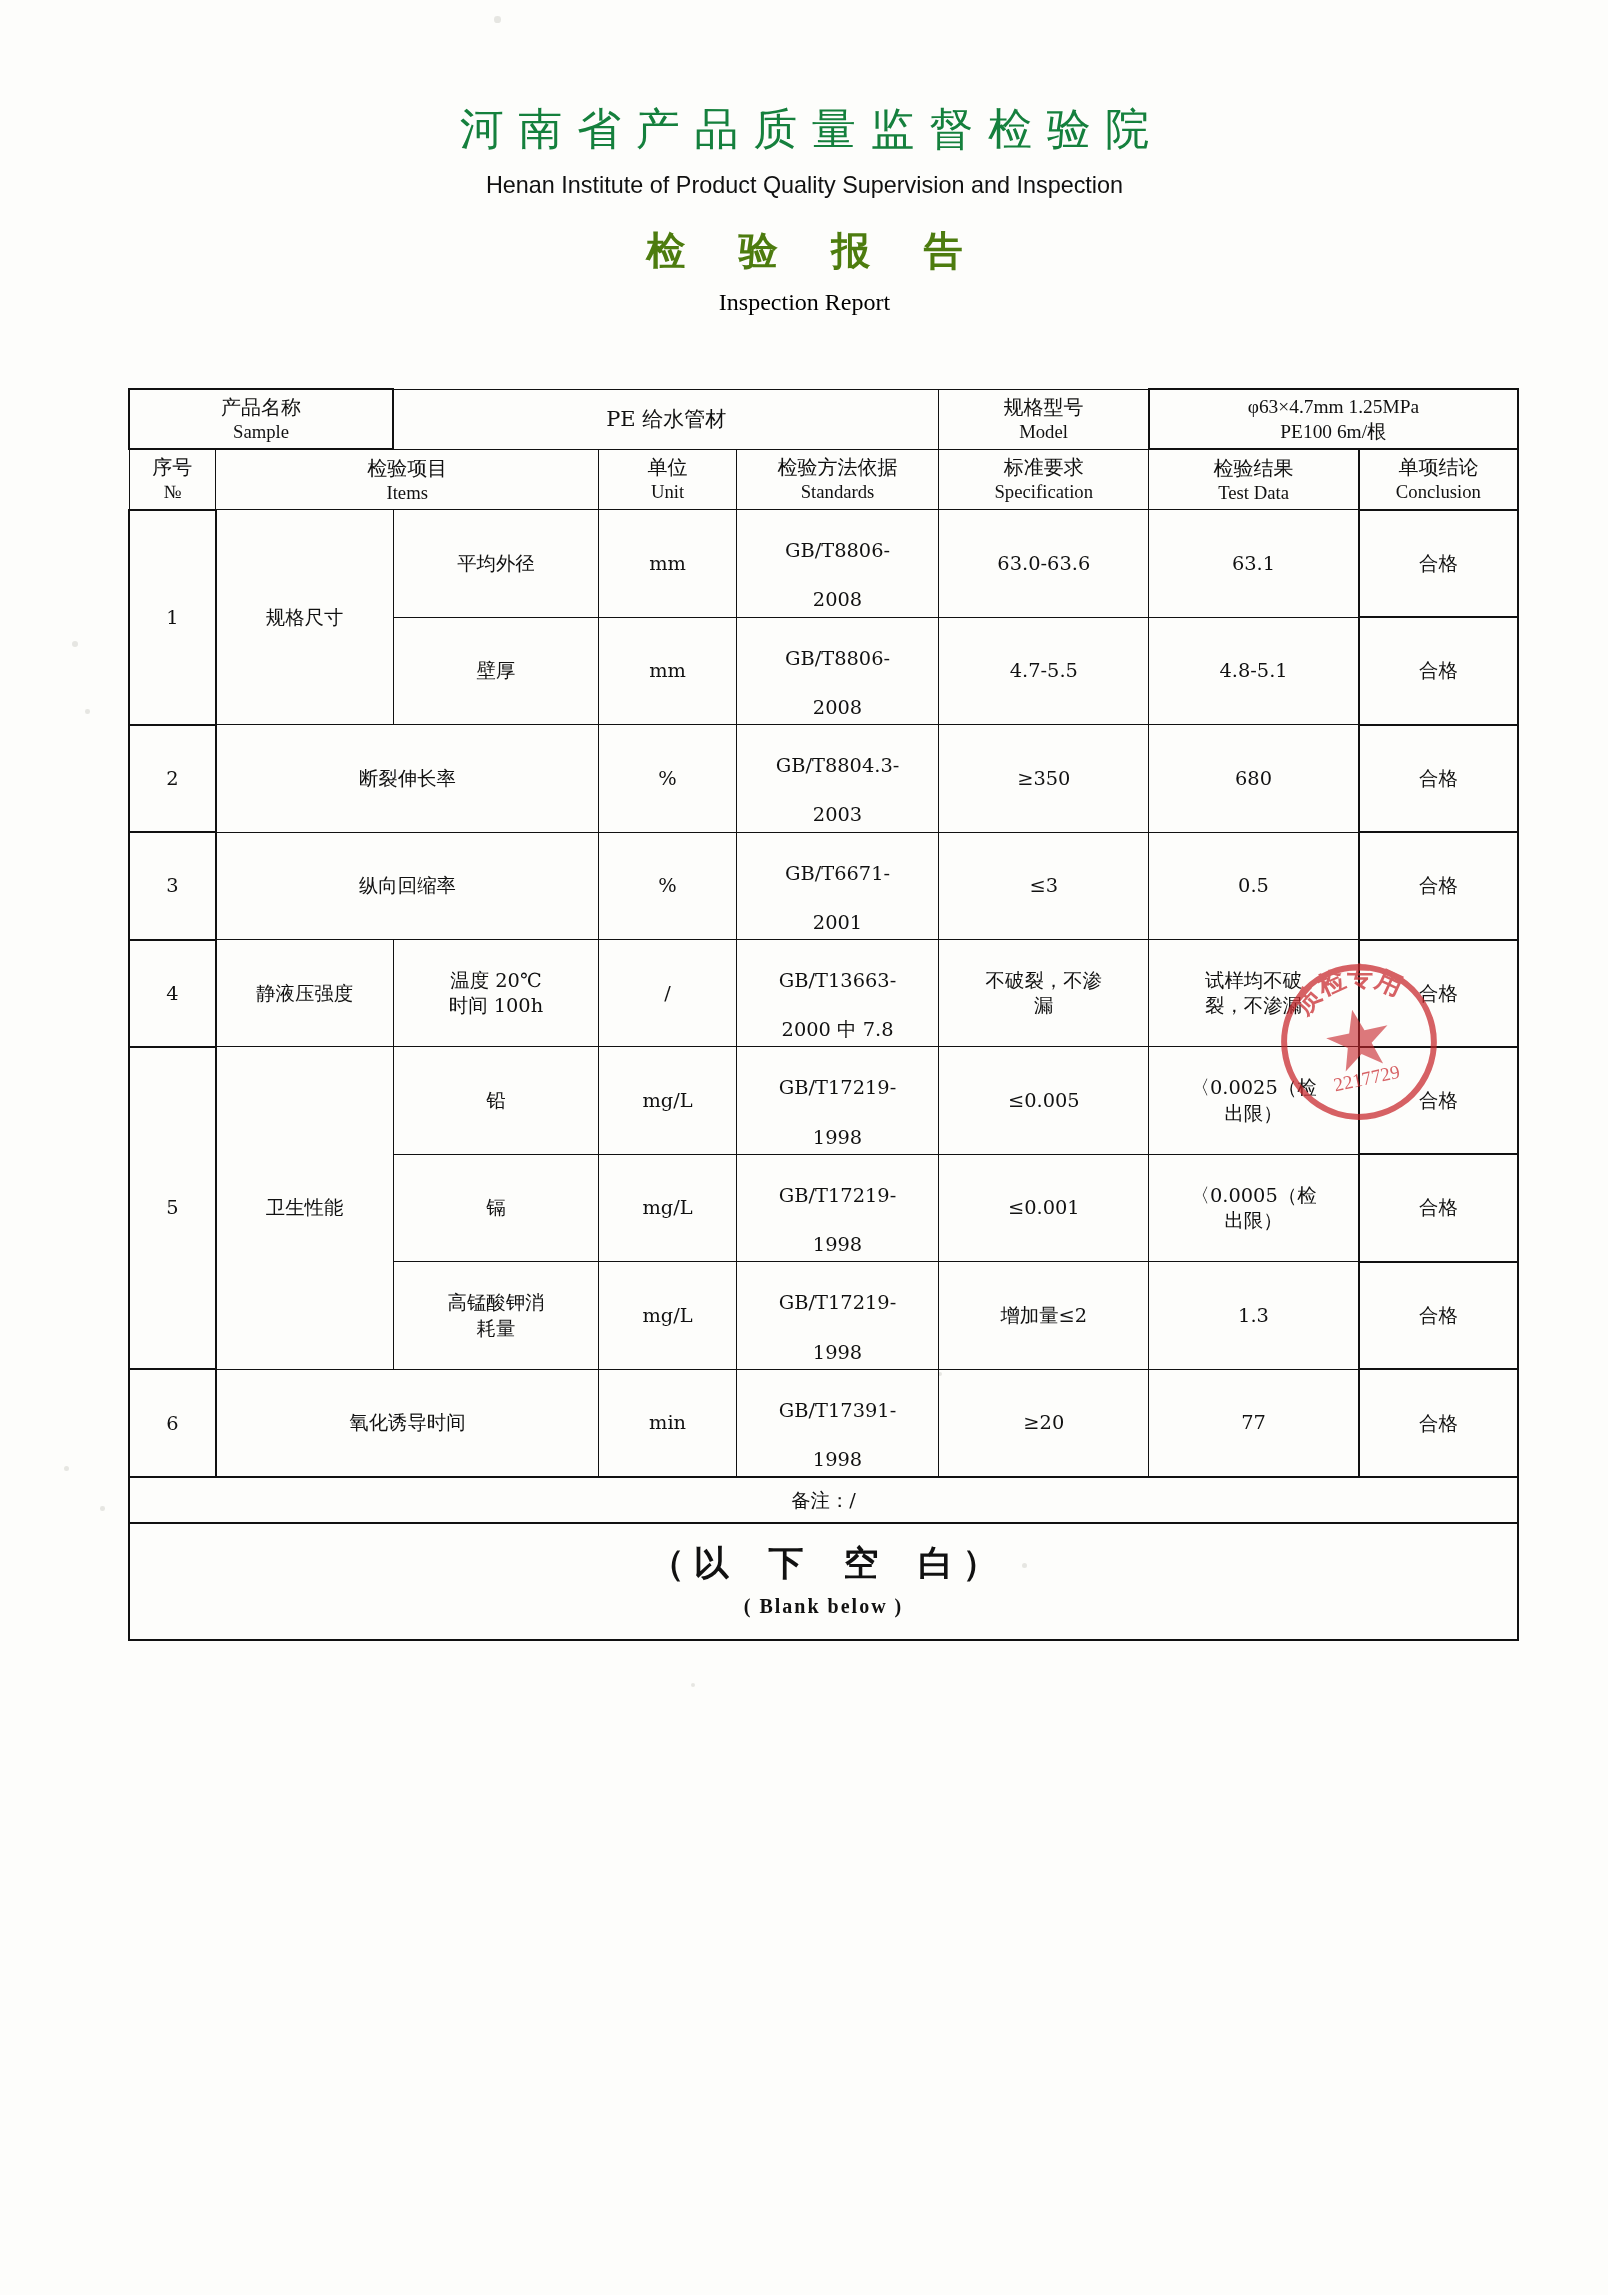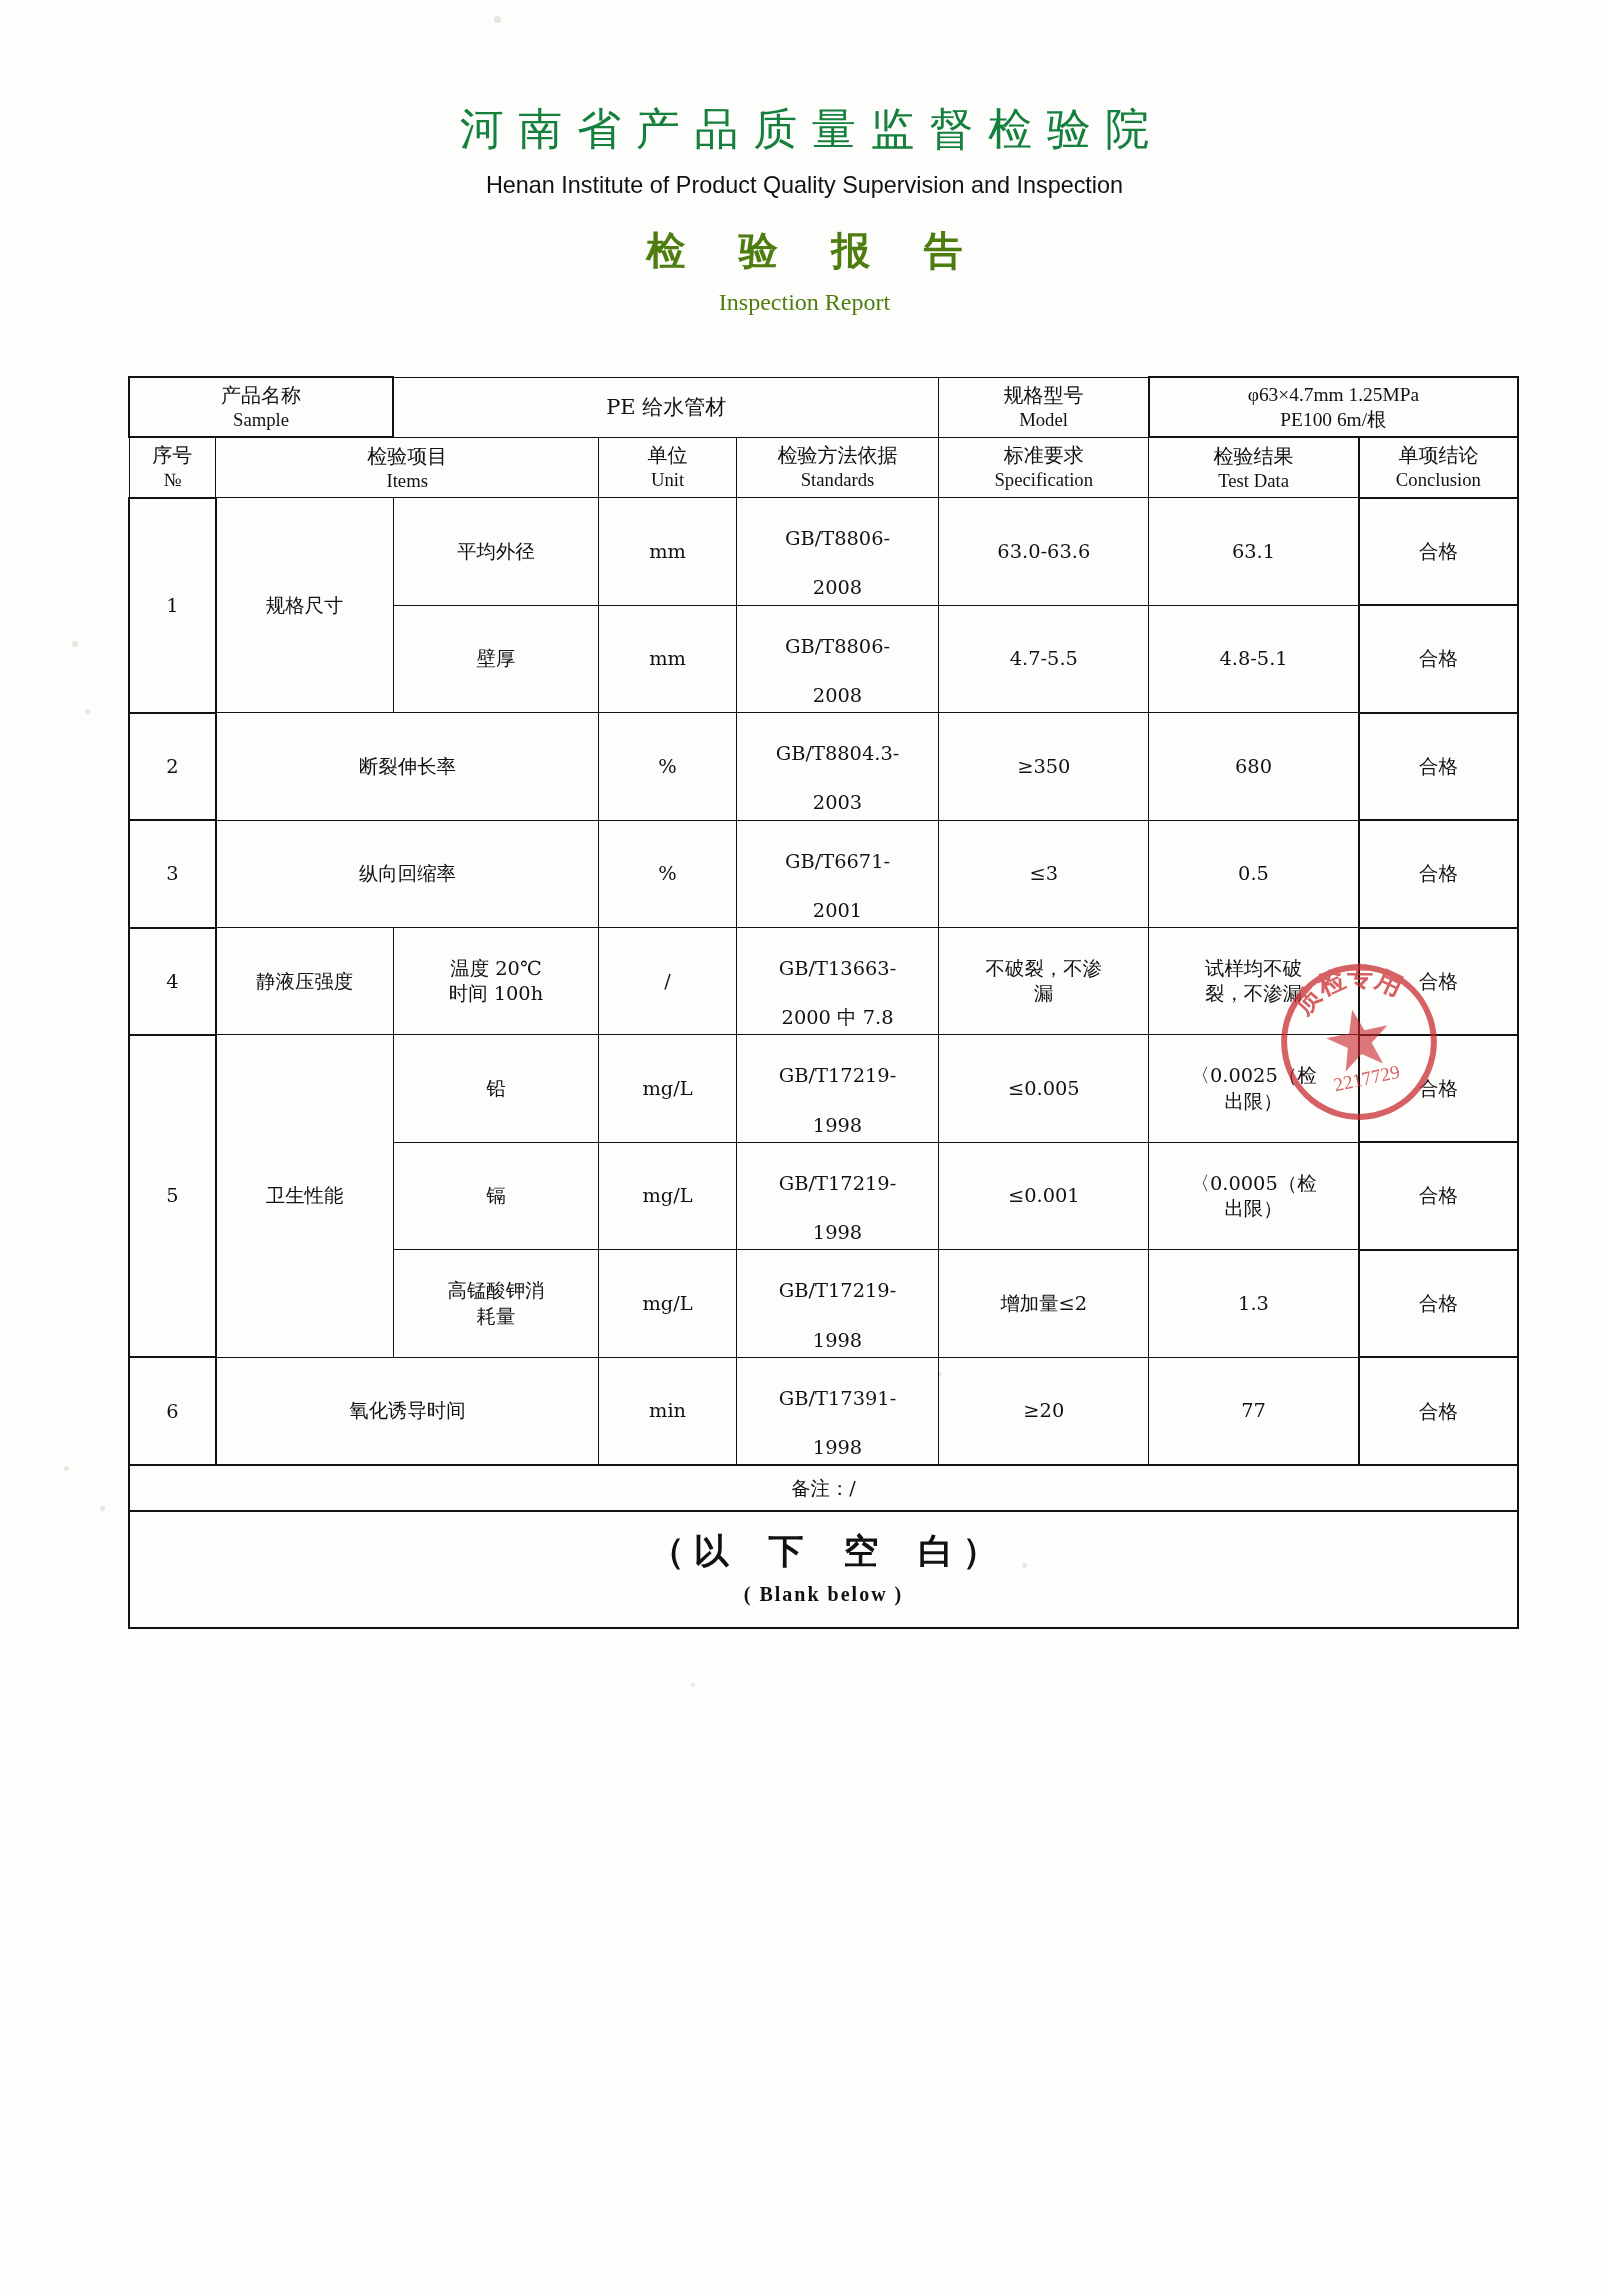--- a/index.html
+++ b/index.html
@@ -52,40 +52,40 @@
     font-size: 39px;
     letter-spacing: 20px;
     margin-top: 25px;
     text-indent: 20px;
     color: #4d7c0f;
   }
   .report-en {
     font-family: "Liberation Serif", serif;
     font-size: 24px;
     margin-top: 10.7px;
-    color: #4d7c0f;
+    color: #000000;
   }
 
   .meta-row {
     position: absolute;
     top: 347px;
     left: 124px;
     right: 124px;
     display: flex;
     justify-content: space-between;
     font-size: 21.4px;
     font-family: "Liberation Serif", serif;
   }
   .meta-row .pages span {
     margin-left: 24px;
   }
 
   .table-wrap {
     position: absolute;
-    top: 376px;
+    top: 388px;
     left: 112px;
     width: 1391px;
     padding-left: 16px;
   }
   table.report {
     border-collapse: collapse;
     width: 100%;
     table-layout: fixed;
   }
   table.report td {

